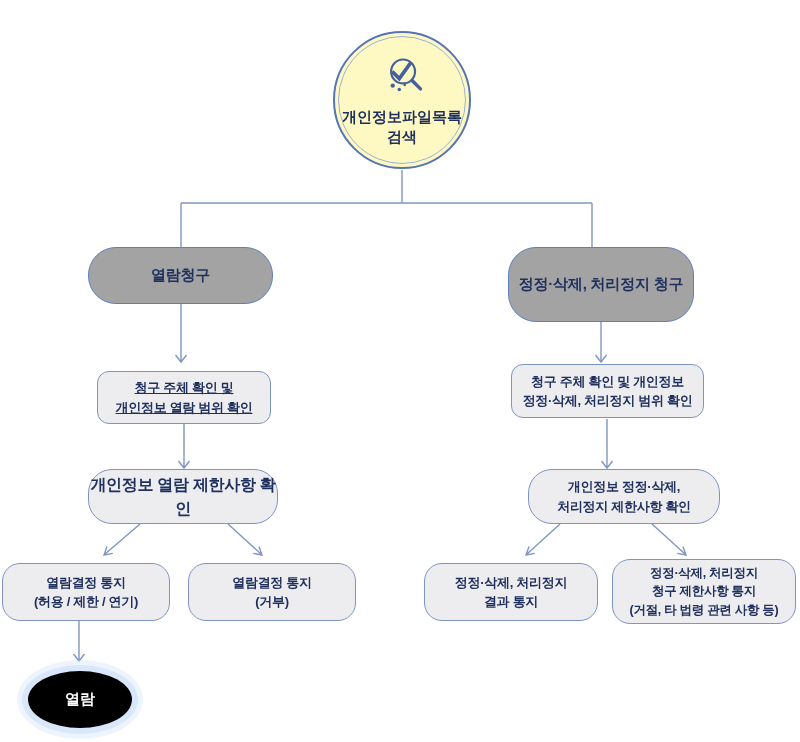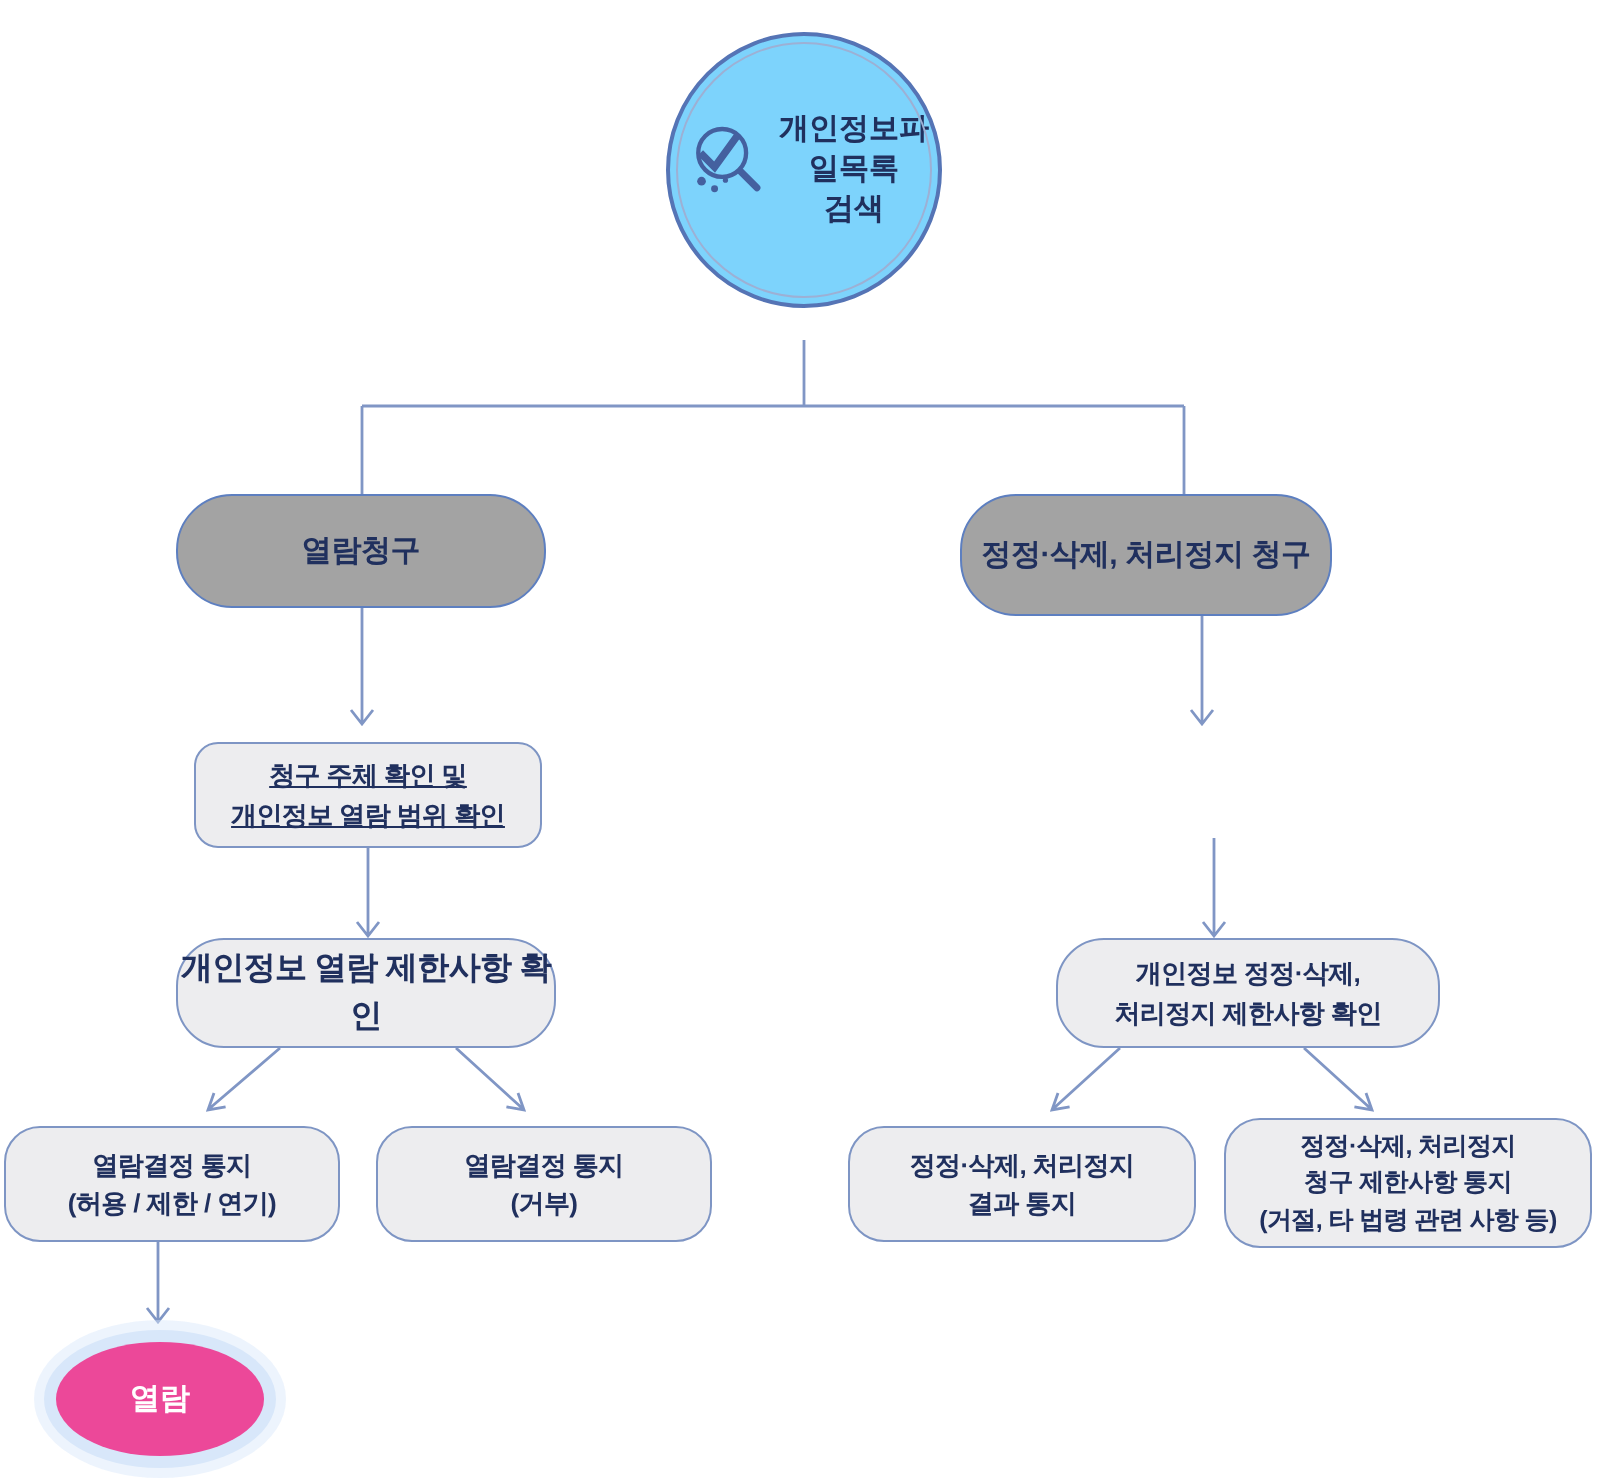--- a/index.html
+++ b/index.html
@@ -5,56 +5,56 @@
   html,body{margin:0;padding:0;background:#ffffff;}
   .canvas{
     position:relative;width:800px;height:742px;background:#ffffff;overflow:hidden;
     font-family:"Liberation Sans","DejaVu Sans",sans-serif;color:#20305e;
   }
   svg.connectors{position:absolute;left:0;top:0;width:800px;height:742px;pointer-events:none;}
   .node{position:absolute;display:flex;align-items:center;justify-content:center;
         text-align:center;white-space:pre-line;font-weight:bold;box-sizing:border-box;}
   
   .root-circle{
-    left:333px;top:16px;width:138px;height:138px;border-radius:50%;
-    border:2px solid #5574b5;background:#7dd3fc;flex-direction:row;
+    left:333px;top:31px;width:138px;height:138px;border-radius:50%;
+    border:2px solid #5574b5;background:#fef9c3;flex-direction:column;
     font-size:15px;line-height:1.35;
   }
   .root-circle .inner-ring{
     position:absolute;left:3px;top:3px;right:3px;bottom:3px;border-radius:50%;
     border:1px solid #9db0d4;pointer-events:none;
   }
   .root-circle .icon{margin:2px 0 6px 0;line-height:0;}
   
   .pill{
     background:#a3a3a3;border:1.5px solid #5d7fc0;border-radius:28px;
     font-size:15px;letter-spacing:-0.2px;
   }
   .pill.left{left:88px;top:247px;width:185px;height:57px;}
-  .pill.right{left:480px;top:247px;width:186px;height:61px;}
+  .pill.right{left:508px;top:247px;width:186px;height:75px;}
   
   .gbox{
     background:#ededef;border:1.5px solid #7e95c4;
     font-size:13px;line-height:1.5;letter-spacing:-0.3px;
   }
   .step1{border-radius:12px;}
   .step2{border-radius:24px;}
   .result{border-radius:18px;}
   .lstep1{left:97px;top:371px;width:174px;height:53px;text-decoration:underline;}
   .lstep2{left:88px;top:469px;width:190px;height:55px;font-size:16px;}
   .lresult1{left:2px;top:563px;width:168px;height:58px;}
   .lresult2{left:188px;top:563px;width:168px;height:58px;}
   .rstep1{left:511px;top:364px;width:193px;height:54px;}
   .rstep2{left:528px;top:469px;width:192px;height:55px;}
   .rresult1{left:424px;top:563px;width:174px;height:58px;}
   .rresult2{left:612px;top:559px;width:184px;height:65px;font-size:12.5px;line-height:1.45;}
   
   .final-ellipse{
     left:28px;top:671px;width:104px;height:57px;border-radius:50%;
-    background:#ec4899;color:#ffffff;font-size:15px;
+    background:#000000;color:#ffffff;font-size:15px;
     box-shadow:0 0 0 6px #d8e7fa,0 0 0 11px rgba(216,231,250,0.45);
   }
 </style>
 </head>
 <body>
 
 <div class="canvas">
 
   <svg class="connectors" viewBox="0 0 800 742" fill="none" stroke="#8096c5" stroke-width="1.4">
 
@@ -110,20 +110,24 @@
 (허용 / 제한 / 연기)</span>
   </div>
   <div class="node gbox result lresult2">
     <span>열람결정 통지
 (거부)</span>
   </div>
   <div class="node final-ellipse">
     <span>열람</span>
   </div>
 
+  <div class="node gbox step1 rstep1">
+    <span>청구 주체 확인 및 개인정보
+정정·삭제, 처리정지 범위 확인</span>
+  </div>
   <div class="node gbox step2 rstep2">
     <span>개인정보 정정·삭제,
 처리정지 제한사항 확인</span>
   </div>
   <div class="node gbox result rresult1">
     <span>정정·삭제, 처리정지
 결과 통지</span>
   </div>
   <div class="node gbox result rresult2">
     <span>정정·삭제, 처리정지

